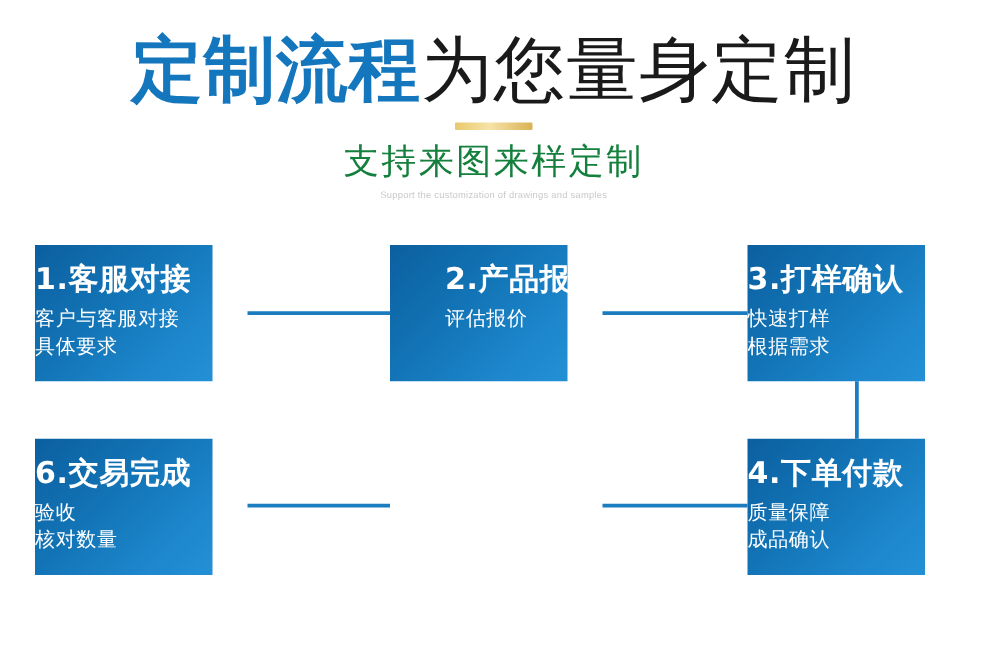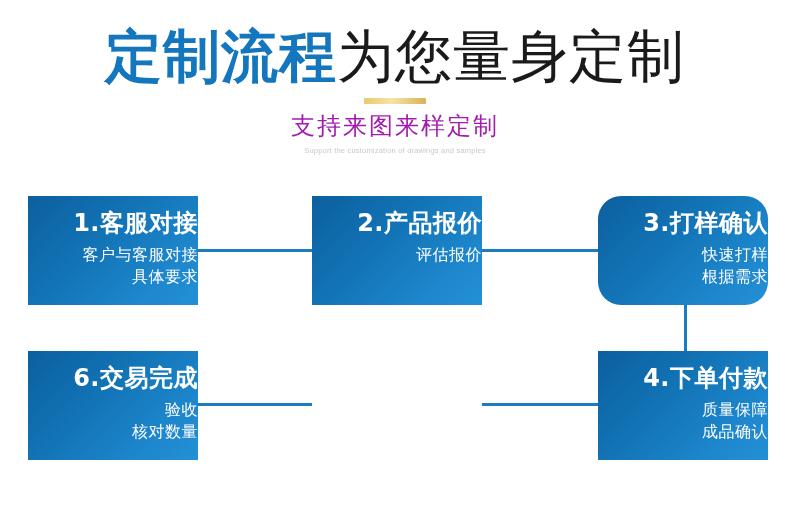--- a/index.html
+++ b/index.html
@@ -52,23 +52,23 @@
   .gold-rule {
     width: 62px;
     height: 6px;
     margin: 10px auto 0 auto;
     background: linear-gradient(90deg, #e8c96b 0%, #f6e3a8 45%, #d9b254 100%);
     border-radius: 1px;
   }
 
   .sub-title {
     margin: 9px 0 0 0;
-    font-size: 24px;
+    font-size: 28px;
     line-height: 1.15;
-    color: #a21caf;
+    color: #15803d;
     font-weight: 400;
     letter-spacing: 2px;
     font-family: "DejaVu Sans", "Liberation Sans", sans-serif;
   }
 
   .sub-title-en {
     margin: 6px 0 0 0;
     font-size: 7.5px;
     line-height: 1.2;
     color: #c9c9c9;
@@ -92,25 +92,25 @@
   .connector.h {
     height: 3px;
   }
   .connector.v {
     width: 3px;
   }
 
   .node {
     position: absolute;
     box-sizing: border-box;
-    width: 170px;
+    width: 142px;
     height: 109px;
     background: linear-gradient(135deg, #0c5f9f 0%, #1274b6 42%, #1e87cd 78%, #2390d6 100%);
     color: #ffffff;
-    text-align: right;
+    text-align: left;
     padding-top: 14px;
   }
 
   .node .node-title {
     font-size: 24px;
     line-height: 1.12;
     font-weight: 700;
     letter-spacing: 0.5px;
     font-family: "DejaVu Sans", "Liberation Sans", sans-serif;
     white-space: nowrap;
@@ -123,21 +123,21 @@
     line-height: 1.38;
     font-weight: 400;
     letter-spacing: 0.5px;
     font-family: "DejaVu Sans", "Liberation Sans", sans-serif;
     white-space: nowrap;
   }
 
   
   .n1 { left: 28px;  top: 196px; }
   .n2 { left: 312px; top: 196px; padding-left: 44px; }
-  .n3 { left: 598px; top: 196px; border-radius: 23px; }
+  .n3 { left: 598px; top: 196px; }
   .n4 { left: 598px; top: 351px; }
   .n5 { left: 312px; top: 351px; }
   .n6 { left: 28px;  top: 351px; }
 
   
   .c12 { left: 198px; top: 249px; width: 114px; }
   .c23 { left: 482px; top: 249px; width: 116px; }
   .c34 { left: 684px; top: 305px; height: 46px; }
   .c45 { left: 482px; top: 403px; width: 116px; }
   .c56 { left: 198px; top: 403px; width: 114px; }

